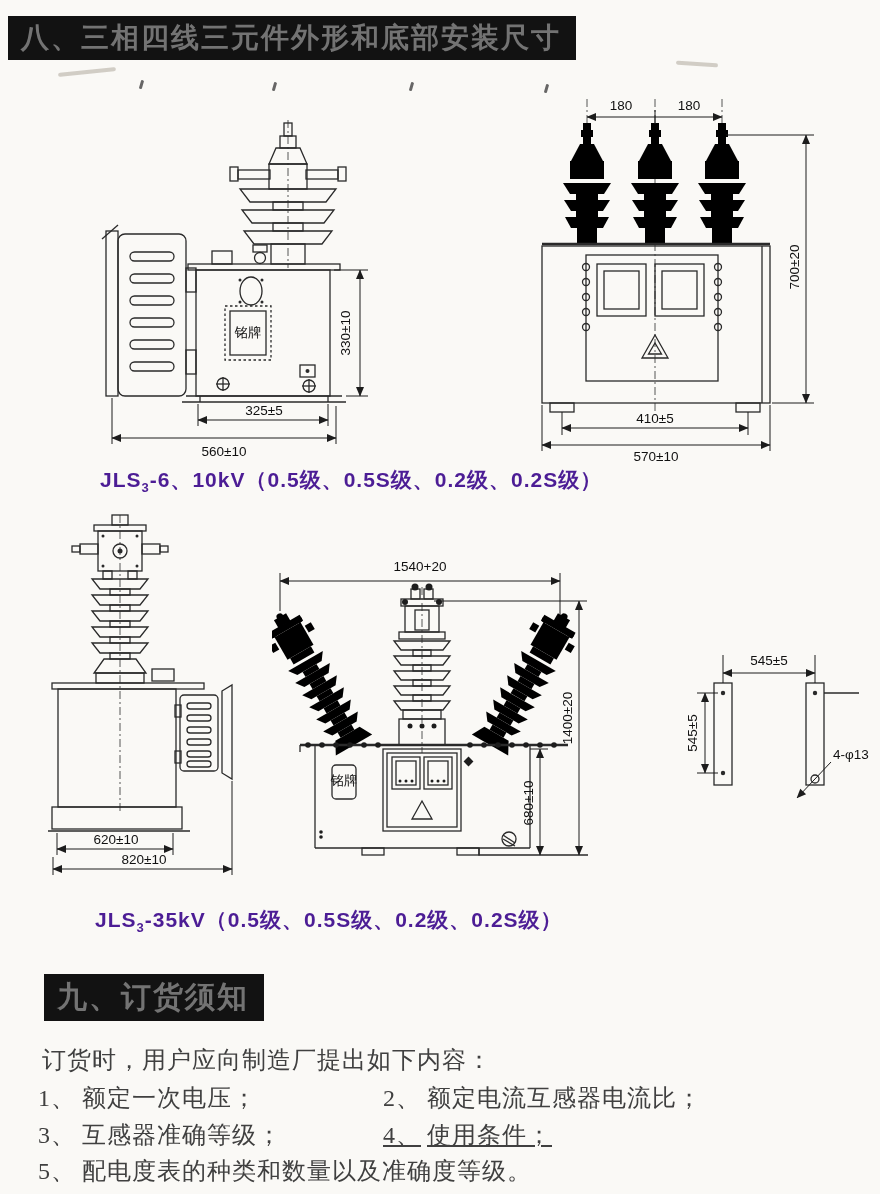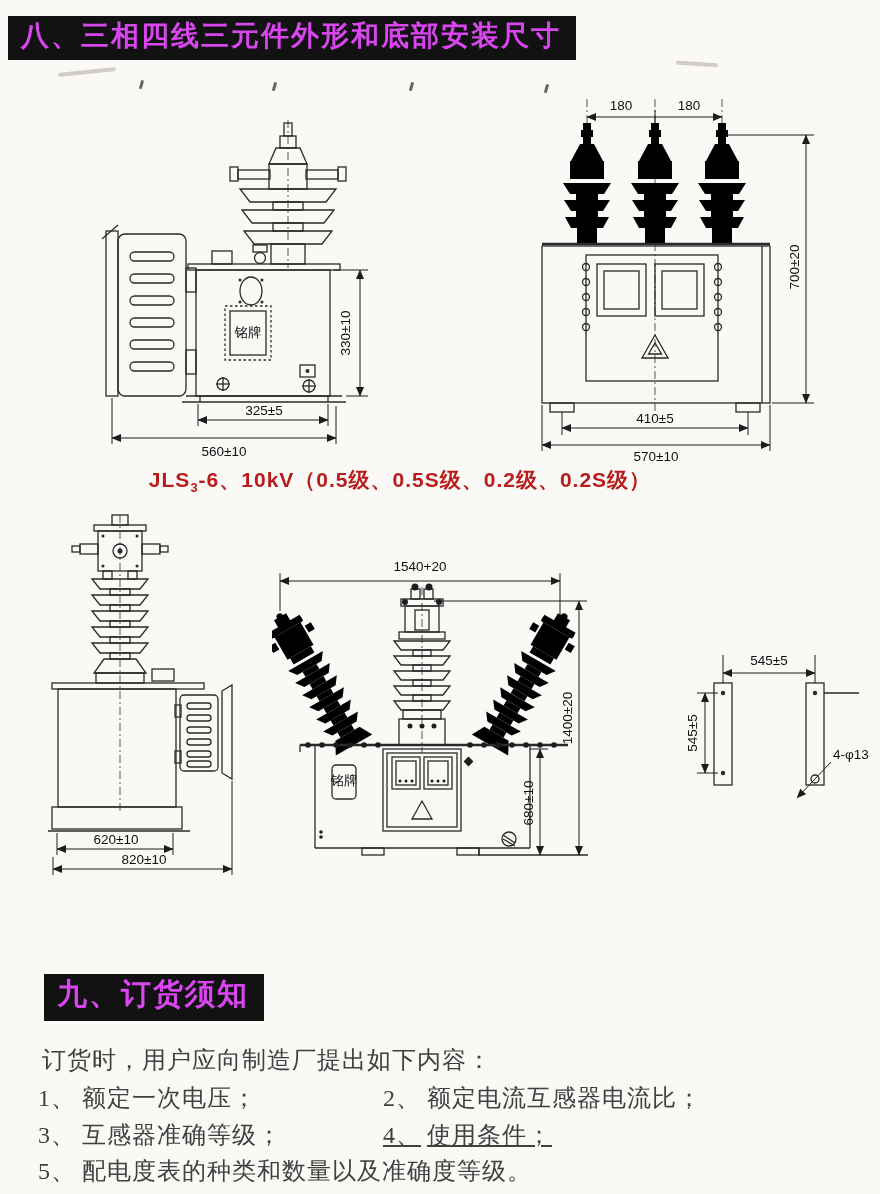--- a/index.html
+++ b/index.html
@@ -1,23 +1,23 @@
 <!DOCTYPE html>
 <html><head>
 <meta charset="utf-8">
 <style>
   html,body{margin:0;padding:0;background:#e8e6e2;}
   .page{position:relative;width:880px;height:1194px;background:#faf9f6;overflow:hidden;
         font-family:"Liberation Sans",sans-serif;color:#1b1b1b;}
   .abs{position:absolute;}
-  .hdr{position:absolute;background:#121212;color:#d946ef;font-weight:bold;
-       font-family:Liberation Mono, monospace;letter-spacing:2px;
+  .hdr{position:absolute;background:#121212;color:#737373;font-weight:bold;
+       font-family:Liberation Sans, sans-serif;letter-spacing:2px;
        padding:7px 15px 8px 13px;font-size:28px;line-height:1.05;white-space:nowrap;}
-  .cap{position:absolute;text-align:center;font-size:21px;font-weight:600;
-       color:#b91c1c;letter-spacing:1px;white-space:nowrap;}
+  .cap{position:absolute;text-align:left;font-size:21px;font-weight:600;
+       color:#4c1d95;letter-spacing:1px;white-space:nowrap;}
   .cap sub{font-size:13px;}
   
   .dr rect,.dr path,.dr line,.dr circle,.dr ellipse,.dr polyline{
        stroke:#2a2a2a;stroke-width:1.3;fill:none;}
   .dr .dot{fill:#2a2a2a;stroke:none;}
   .dr .fdot,.dr .fill{fill:#1d1d1d;stroke:none;}
   .dr .thick{stroke-width:2.6;}
   .dr .dash{stroke-dasharray:2.5 2.5;}
   .cl{stroke:#444 !important;stroke-width:.9 !important;stroke-dasharray:8 3 2 3;}
   .dm line{stroke:#1c1c1c;stroke-width:1;fill:none;}
@@ -386,20 +386,23 @@
       <text x="84" y="22" text-anchor="middle">545±5</text>
       <line x1="12" y1="50" x2="33" y2="50"></line>
         <line x1="12" y1="130" x2="33" y2="130"></line>
       <line class="dim" x1="20" y1="50" x2="20" y2="130"></line>
       <text transform="rotate(-90 12 90)" x="12" y="90" text-anchor="middle">545±5</text>
       <line x1="112" y1="155" x2="146" y2="119" marker-start="url(#ah)"></line>
       <text x="148" y="116">4-φ13</text>
     </g>
   </svg>
 
+  <div class="cap" style="left:95px;top:906px;width:560px;">
+    <span>JLS</span><sub>3</sub><span>-35kV（0.5级、0.5S级、0.2级、0.2S级）</span>
+  </div>
 
   <div class="hdr" style="left:8px;top:974px;font-size:30px;margin-left:36px;">九、订货须知</div>
 
   <div>
     <div class="txt" style="left:42px;top:1044px;">订货时，用户应向制造厂提出如下内容：</div>
     <div class="txt" style="left:38px;top:1082px;">
       <span class="n">1、</span><span>额定一次电压；</span>
     </div>
     <div class="txt" style="left:383px;top:1082px;">
       <span class="n">2、</span><span>额定电流互感器电流比；</span>

